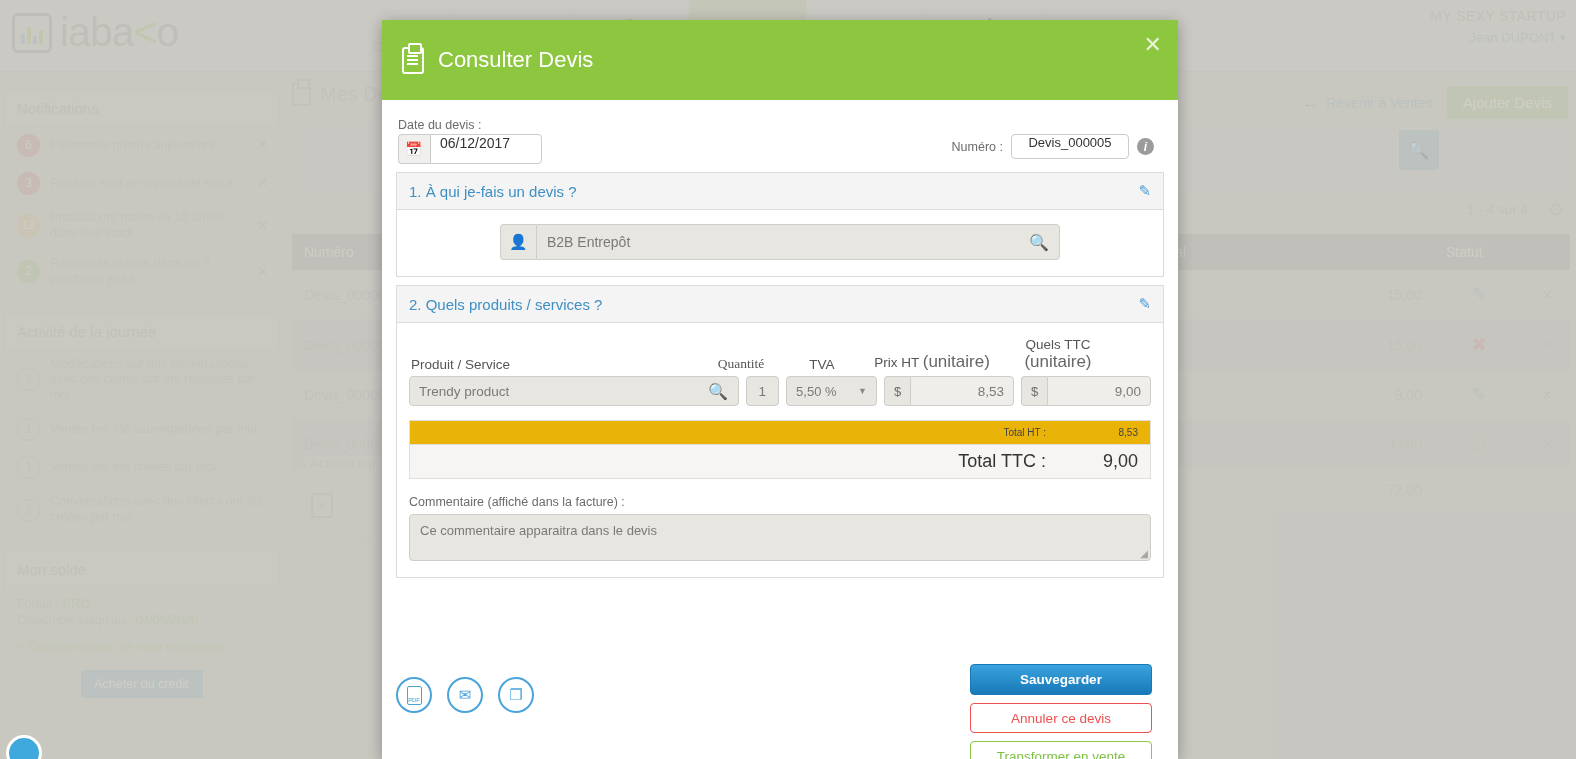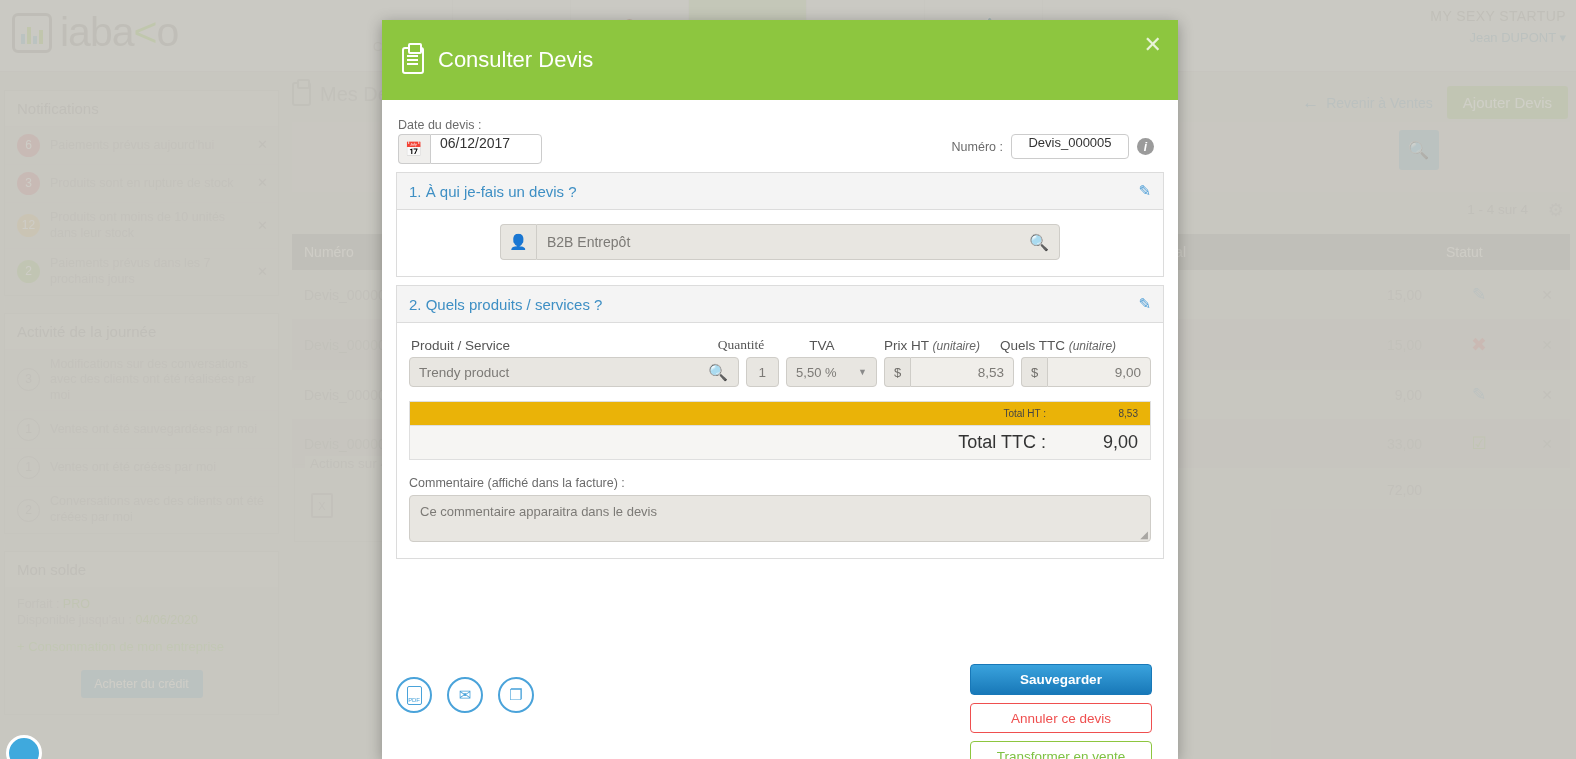--- a/index.html
+++ b/index.html
@@ -248,21 +248,21 @@
   .mag-green { color: #79c143; font-size: 16px; }
 
   
   .prod-head { display: flex; align-items: flex-end; padding: 0 2px 4px 2px; }
   .prod-head > div { color: #555; font-size: 13.5px; }
   .c-prod { width: 296px; }
   .c-qte  { width: 68px; text-align: center; font-family: Liberation Serif, serif; }
   .c-tva  { width: 94px; text-align: center; }
   .c-ht   { width: 126px; text-align: center; }
   .c-ttc  { width: 126px; text-align: center; }
-  .unit-sm { font-size: 12px; color: #666; font-style: italic; }
+  .unit-sm { font-size: 17px; color: #666; }
 
   .prod-row { display: flex; align-items: center; gap: 0; }
   .prod-row > div { margin-right: 7px; }
   .prod-row > div:last-child { margin-right: 0; }
   .inp {
     background: #e8e6e1; border: 1px solid #cfcdc8; border-radius: 4px;
     height: 30px; font-size: 13.5px; color: #7c7a76; font-family: inherit;
     display: flex; align-items: center; padding: 0 9px;
   }
   .prod-input { width: 343px; justify-content: space-between; }

